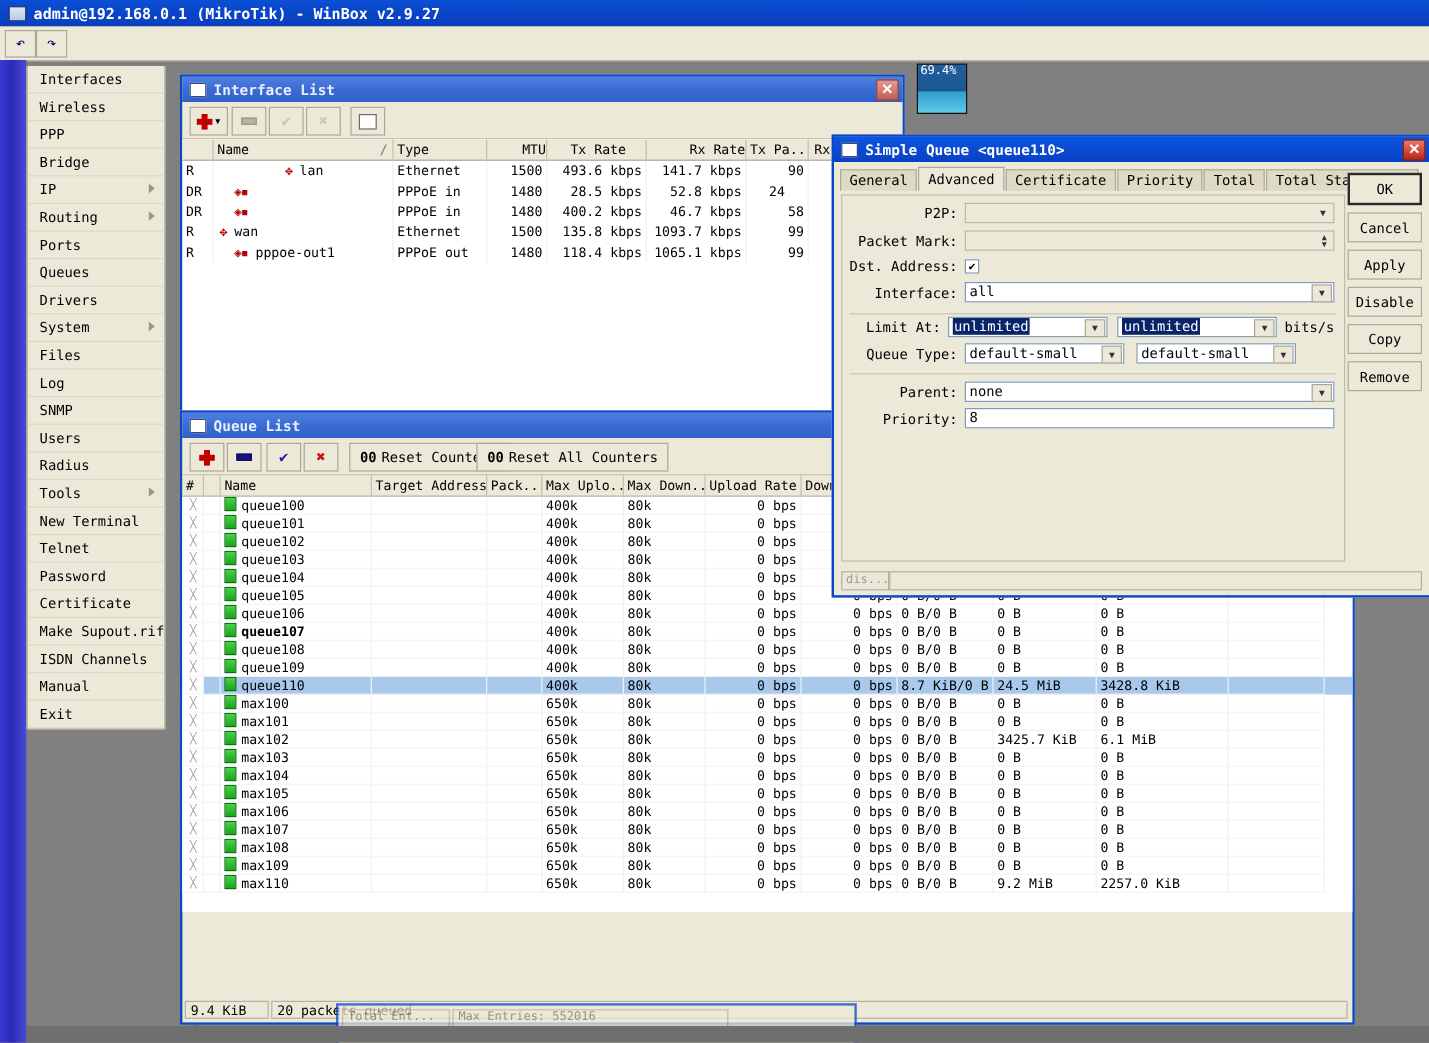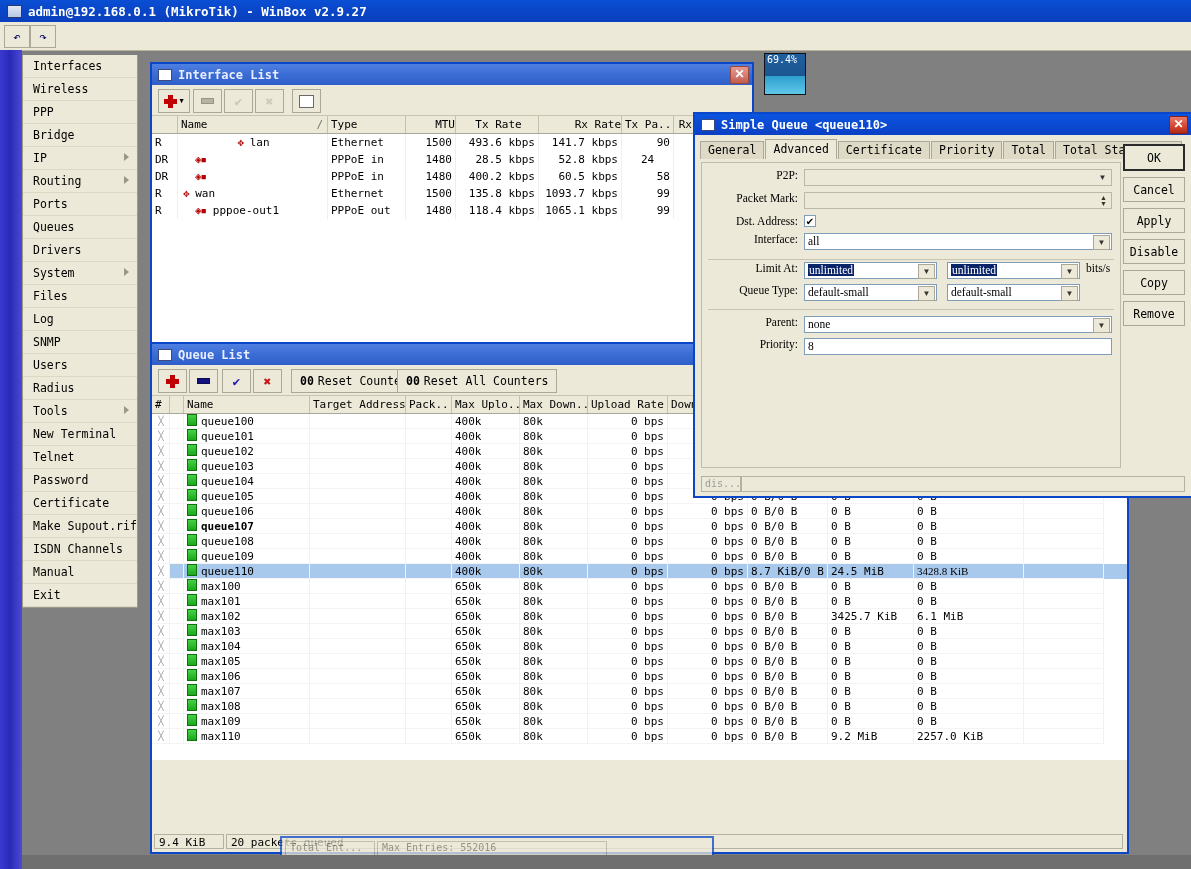--- a/index.html
+++ b/index.html
@@ -158,21 +158,21 @@
   
   #sq{left:693px;top:112px;width:496px;height:382px;border-color:#0a46c8;}
   #sq-tabs{height:19px;background:#ece9d8;display:flex;align-items:flex-end;padding-left:5px;padding-top:5px;}
   .sqtab{
     height:17px;line-height:17px;padding:0 7px;margin-right:1px;font-size:11.5px;
     background:#dedac6;border:1px solid #aca899;border-bottom:none;
   }
   .sqtab.sel{background:#ece9d8;height:19px;line-height:19px;font-weight:normal;}
   #sq-body{position:absolute;left:6px;top:48px;width:418px;bottom:28px;
     background:#ece9d8;border:1px solid #c0bcab;}
-  .frow{display:flex;margin:6px 8px 0 0;font-family:Liberation Serif, serif;}
+  .frow{display:flex;align-items:center;margin:6px 8px 0 0;}
   .flabel{width:96px;text-align:right;padding-right:6px;font-size:11.5px;}
   .finput{
     height:17px;background:#fff;border:1px solid #7f9db9;box-sizing:border-box;
     font-size:11.5px;line-height:15px;padding-left:3px;position:relative;flex:1;
   }
   .finput.disabled{background:#ece9d8;border:1px solid #bcb8a8;}
   .caret{
     position:absolute;right:1px;top:1px;width:15px;height:13px;background:#ece9d8;
     border:1px solid #aca899;display:flex;align-items:center;justify-content:center;
     font-size:8px;color:#333;
@@ -323,21 +323,21 @@
           <div class="ralign" style="width: 83px;">52.8 kbps</div>
           <div class="ralign" style="width: 52px; text-align: center;">24</div>
           <div class="ralign" style="width: 52px;">35</div>
         </div>
         <div class="grid-row">
           <div style="width: 26px;">DR</div>
           <div style="width: 150px;"><span style="display:inline-block;width:14px"></span><span class="ifico">◈▪</span>&nbsp;<pppoe-xb></pppoe-xb></div>
           <div style="width: 78px;">PPPoE in</div>
           <div class="ralign" style="width: 50px;">1480</div>
           <div class="ralign" style="width: 83px;">400.2 kbps</div>
-          <div class="ralign" style="width: 83px;">60.5 kbps</div>
+          <div class="ralign" style="width: 83px;">46.7 kbps</div>
           <div class="ralign" style="width: 52px;">58</div>
           <div class="ralign" style="width: 52px;">81</div>
         </div>
         <div class="grid-row">
           <div style="width: 26px;">R</div>
           <div style="width: 150px;"><span style="display:inline-block;width:2px"></span><span class="ifico">✥</span>&nbsp;wan</div>
           <div style="width: 78px;">Ethernet</div>
           <div class="ralign" style="width: 50px;">1500</div>
           <div class="ralign" style="width: 83px;">135.8 kbps</div>
           <div class="ralign" style="width: 83px;">1093.7 kbps</div>
@@ -555,21 +555,21 @@
           <div style="width: 14px;"></div>
           <div style="width: 126px;"><span class="qicon"></span>queue110</div>
           <div style="width: 96px;"></div>
           <div style="width: 46px;"></div>
           <div style="width: 68px;">400k</div>
           <div style="width: 68px;">80k</div>
           <div style="width: 80px; text-align: right;">0 bps</div>
           <div style="width: 80px; text-align: right;">0 bps</div>
           <div style="width: 80px;">8.7 KiB/0 B</div>
           <div style="width: 86px;">24.5 MiB</div>
-          <div style="width: 110px; font-family: Liberation Serif, serif;">3428.8 KiB</div>
+          <div style="width: 110px;">3428.8 KiB</div>
           <div style="width: 80px;"></div>
         </div>
         <div class="qrow">
           <div class="dragcol" style="width: 18px; color: rgb(154, 154, 154);">╳</div>
           <div style="width: 14px;"></div>
           <div style="width: 126px;"><span class="qicon"></span>max100</div>
           <div style="width: 96px;"></div>
           <div style="width: 46px;"></div>
           <div style="width: 68px;">650k</div>
           <div style="width: 68px;">80k</div>

